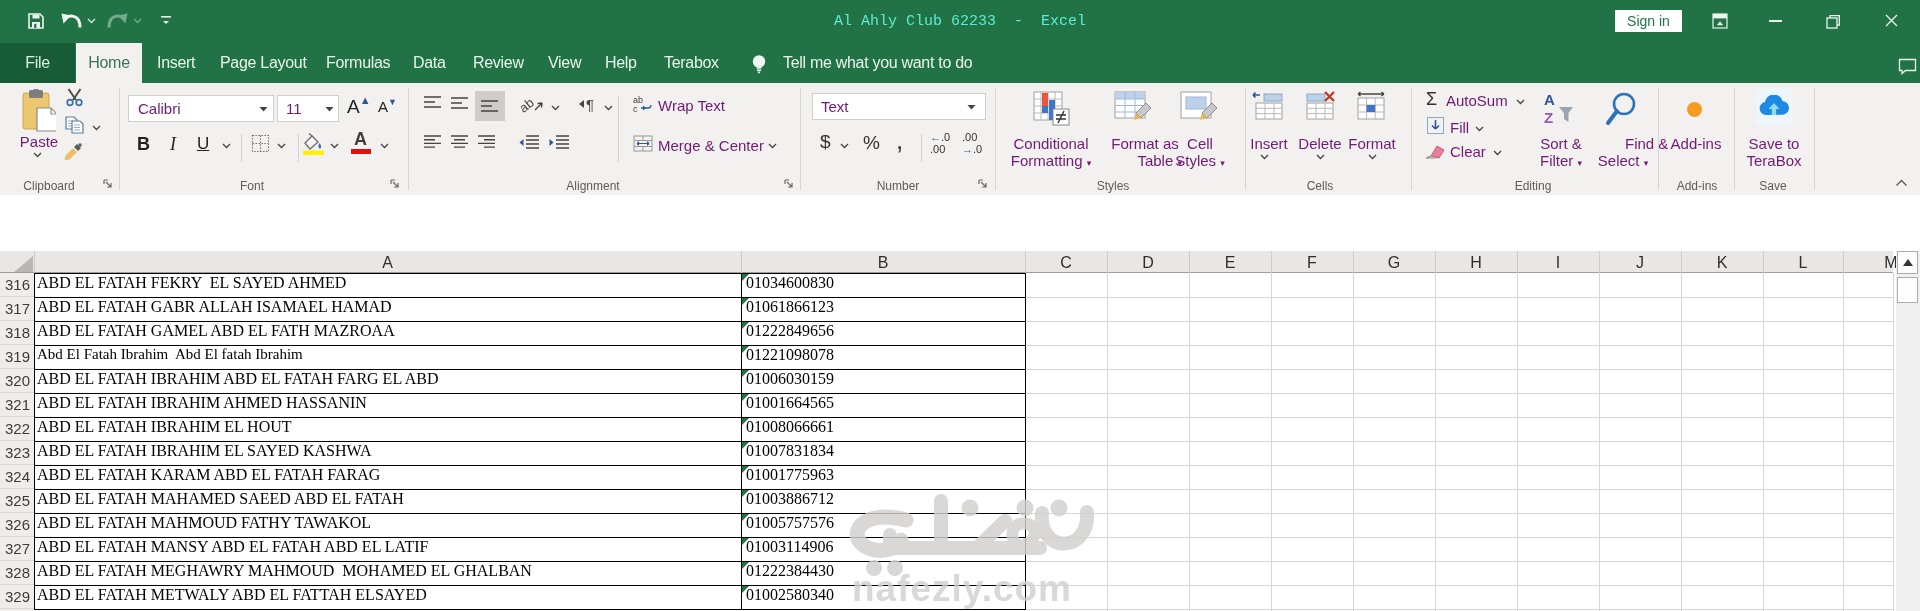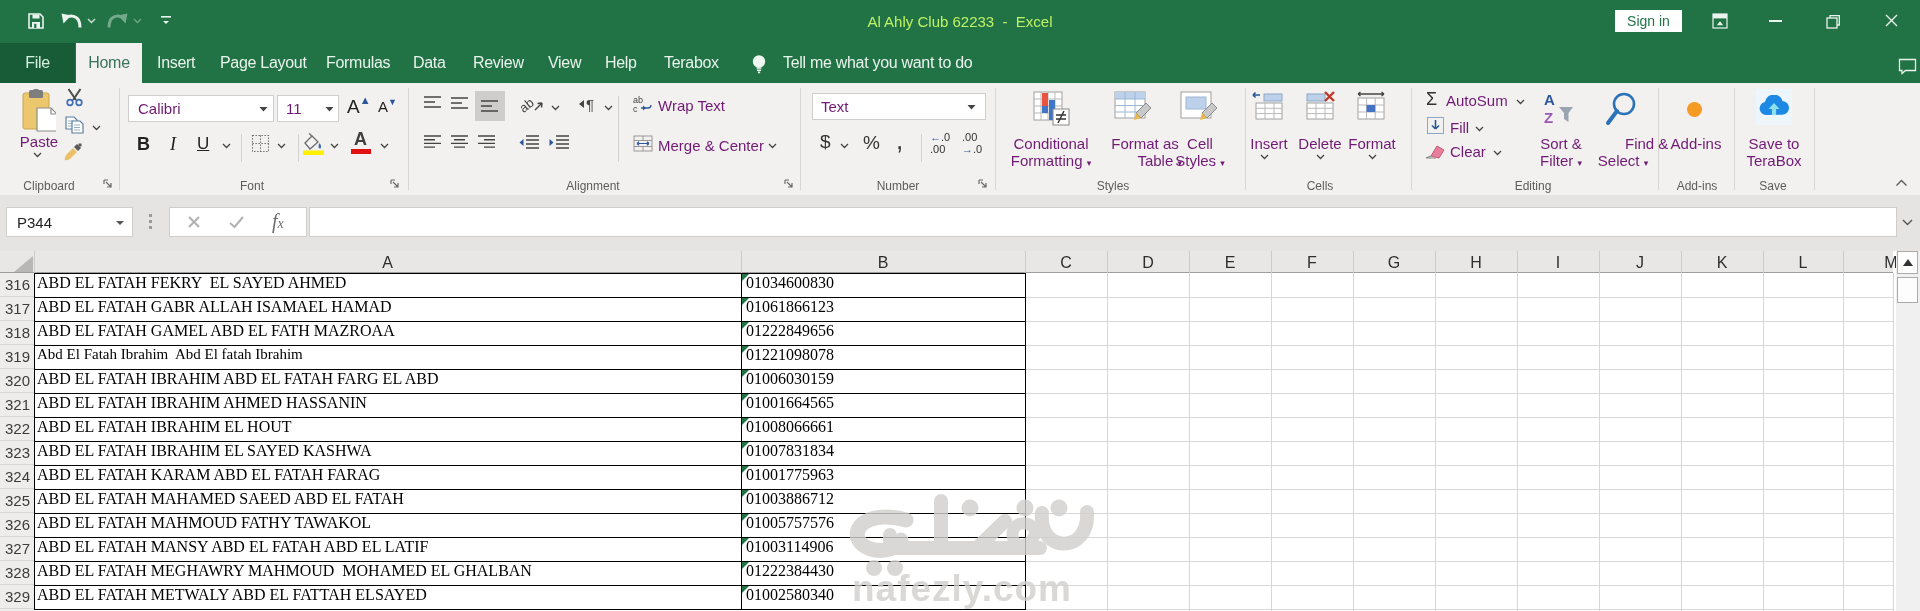--- a/index.html
+++ b/index.html
@@ -62,21 +62,21 @@
     </svg>
     <svg class="abs" style="left:133px;top:18px" width="9" height="6" viewBox="0 0 9 6" opacity="0.45">
         <path d="M1 1 L4.5 4.5 L8 1" fill="none" stroke="#cfe2d6" stroke-width="1.4"></path>
       </svg>
 
     <svg class="abs" style="left:160px;top:14px" width="12" height="14" viewBox="0 0 12 14">
       <rect x="1" y="2" width="10" height="1.6" fill="#eaf3ee"></rect>
       <path d="M3 7 L6 10 L9 7 z" fill="#eaf3ee"></path>
     </svg>
 
-    <div class="abs" style="left:0;top:0;width:1920px;height:43px;line-height:43px;text-align:center;color:#bef264;font-size:15px;">Al Ahly Club 62233&nbsp; -&nbsp; Excel</div>
+    <div class="abs" style="left:0;top:0;width:1920px;height:43px;line-height:43px;text-align:center;color:#5eead4;font-size:15px;font-family:Liberation Mono, monospace;">Al Ahly Club 62233&nbsp; -&nbsp; Excel</div>
 
     <div class="abs" style="left:1615px;top:10px;width:67px;height:22px;background:#fff;color:#217346;font-size:14px;text-align:center;line-height:22px;">Sign in</div>
 
     <svg class="abs" style="left:1712px;top:13px" width="16" height="16" viewBox="0 0 16 16">
       <rect x="1" y="1" width="14" height="14" fill="none" stroke="#eaf3ee" stroke-width="1.2"></rect>
       <rect x="1" y="1" width="14" height="4.4" fill="#eaf3ee"></rect>
       <path d="M8 8.2 L4.8 12.2 h6.4 z" fill="#eaf3ee"></path>
     </svg>
 
     <div class="abs" style="left:1769px;top:20px;width:13px;height:1.6px;background:#eaf3ee;"></div>
@@ -412,40 +412,20 @@
     <div class="abs" style="left:1687px;top:19px;width:15px;height:15px;border-radius:50%;background:#f59a23;"></div>
     <div class="abs rlabel" style="left:1650px;top:52px;width:92px;text-align:center;">Add-ins</div>
 
     <div class="abs" style="left:1756px;top:6px;width:36px;height:36px;background:#eef6fd;"></div>
     <svg class="abs" style="left:1758px;top:12px" width="32" height="24" viewBox="0 0 32 24">
       <path d="M8 20 a6.5 6.5 0 0 1-1-12.9 a9 9 0 0 1 17.5-1.2 a6.8 6.8 0 0 1-0.8 13.8 z" fill="#1e88e5"></path>
       <path d="M16 8 l-5.5 6 h3.4 v6 h4.2 v-6 h3.4 z" fill="#8ee0e8"></path>
     </svg>
     <div class="abs rlabel" style="left:1728px;top:52px;width:92px;text-align:center;">Save to</div>
     <div class="abs rlabel" style="left:1728px;top:69px;width:92px;text-align:center;">TeraBox</div>
-  </div>
-  <div id="fbar">
-    <div class="whitebox" style="left:6px;top:12px;width:127px;height:30px;"></div>
-    <div class="abs" style="left:17px;top:19px;font-size:15px;color:#222;">P344</div>
-    <svg class="abs" style="left:115px;top:25px" width="10" height="6" viewBox="0 0 10 6">
-        <path d="M1 1 L5 5 L9 1" fill="#555"></path>
-      </svg>
-    <div class="abs" style="left:149px;top:19px;width:3px;height:3px;background:#9a9a9a;box-shadow:0 6px #9a9a9a, 0 12px #9a9a9a;"></div>
-    <div class="whitebox" style="left:169px;top:12px;width:138px;height:30px;"></div>
-    <svg class="abs" style="left:187px;top:20px" width="14" height="14" viewBox="0 0 14 14">
-        <path d="M2 2 L12 12 M12 2 L2 12" stroke="#b3b1af" stroke-width="2"></path>
-      </svg>
-    <svg class="abs" style="left:229px;top:20px" width="16" height="14" viewBox="0 0 16 14">
-        <path d="M1 8 L5.5 12 L14 2" fill="none" stroke="#b3b1af" stroke-width="2"></path>
-      </svg>
-    <div class="abs" style="left:272px;top:15px;font-family:'Liberation Serif',serif;font-style:italic;font-size:20px;color:#6e6e6e;">f<span style="font-size:14px;">x</span></div>
-    <div class="whitebox" style="left:309px;top:12px;width:1588px;height:30px;"></div>
-    <svg class="abs" style="left:1902px;top:24px" width="11" height="7" viewBox="0 0 11 7">
-        <path d="M1 1 L5.5 5.5 L10 1" fill="none" stroke="#555" stroke-width="1.4"></path>
-      </svg>
   </div>
   <div id="grid">
     <div id="colheads">
       <div class="colhead" style="left:34px;width:707px;">A</div>
       <div class="colhead" style="left:741px;width:284px;">B</div>
       <div class="colhead" style="left:1025px;width:82px;">C</div>
       <div class="colhead" style="left:1107px;width:82px;">D</div>
       <div class="colhead" style="left:1189px;width:82px;">E</div>
       <div class="colhead" style="left:1271px;width:82px;">F</div>
       <div class="colhead" style="left:1353px;width:82px;">G</div>

